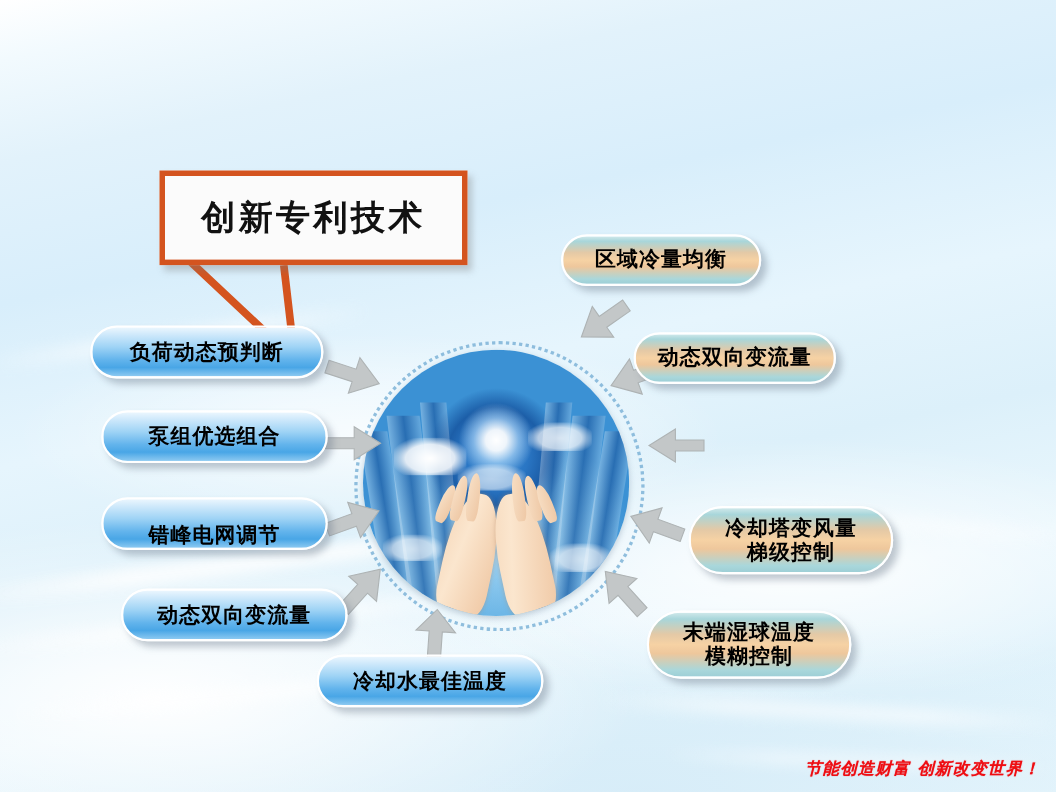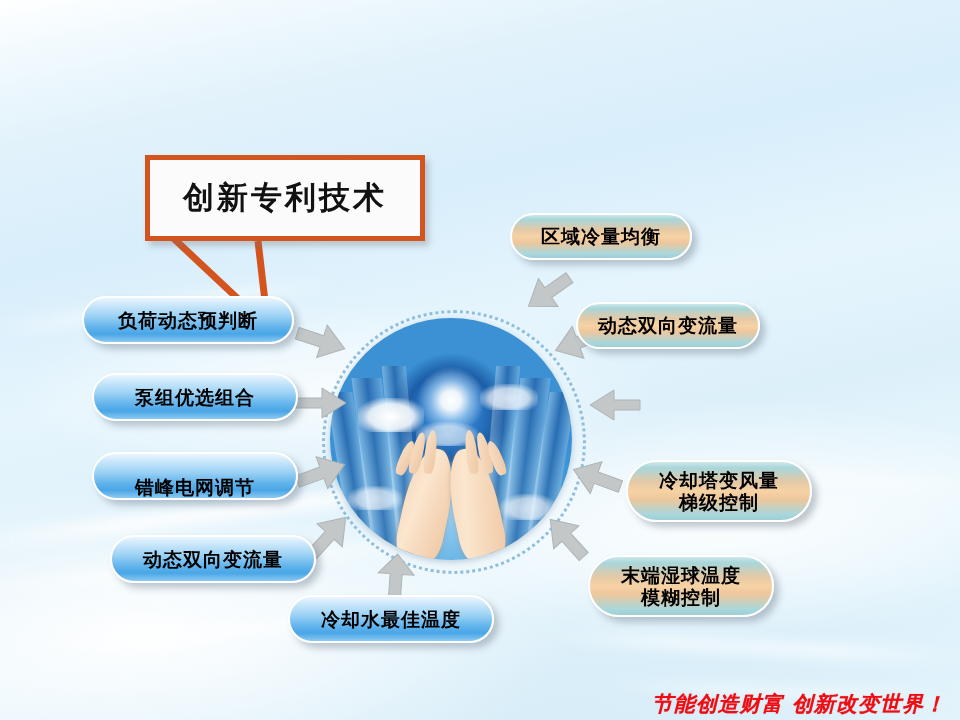--- a/index.html
+++ b/index.html
@@ -94,21 +94,21 @@
       linear-gradient(180deg,#cfe8ea 0%,#a8d6da 10%,#e4c9a6 34%,#f6d2a4 50%,#eec79c 64%,#a9d7db 90%,#9ecfd6 100%);
   }
 
   
   .arrow{position:absolute;pointer-events:none;}
 
   
   #slogan{
     position:absolute;right:14px;top:690px;
     font-family:"DejaVu Serif","Liberation Serif",serif;
-    font-size:21px;font-weight:bold;font-style:italic;color:#ee0d12;
+    font-size:15px;font-weight:bold;font-style:italic;color:#ee0d12;
     letter-spacing:1px;white-space:nowrap;
     text-shadow:0 0 1px rgba(238,13,18,.6);
   }
 </style>
 </head>
 <body>
 
 <div id="slide">
 
   <div class="streak" style="left:-40px;top:505px;width:520px;height:16px;transform:rotate(-7deg);"></div>

